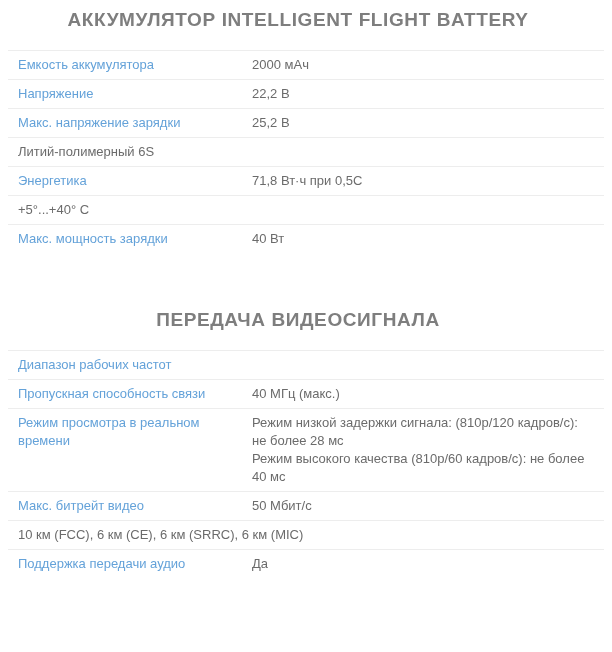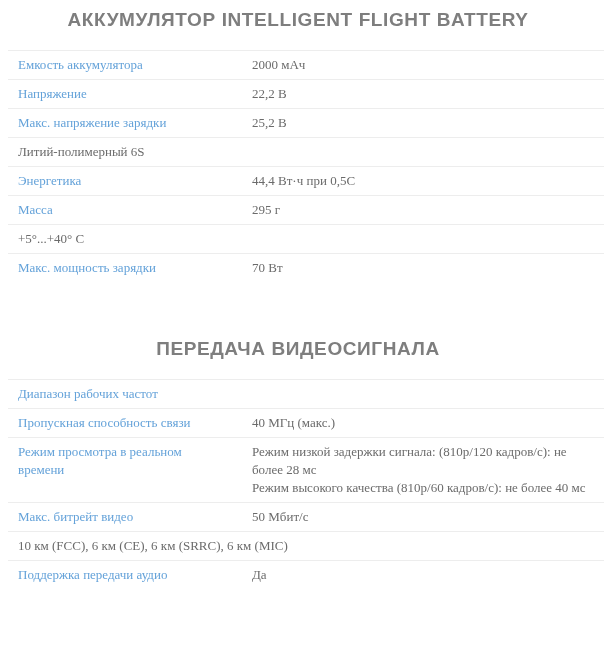--- a/index.html
+++ b/index.html
@@ -22,21 +22,20 @@
     font-size: 19px;
     font-weight: bold;
     letter-spacing: 0.6px;
     color: var(--title-color, #7e7e7e);
   }
   .spec-section + .spec-section .section-title {
     margin-top: 56px;
   }
   .spec-table {
     margin: 0 8px;
-    font-family: Liberation Serif, serif;
   }
   .spec-row {
     display: flex;
     align-items: flex-start;
     border-top: 1px solid var(--divider-color, #ededed);
     padding: 5px 0 5px 10px;
     font-size: 13px;
     line-height: 18px;
   }
   .spec-label {
@@ -75,36 +74,32 @@
     <div class="spec-label">Макс. напряжение зарядки</div>
     <div class="spec-value">25,2 В</div>
   </div>
 
   <div class="spec-row">
     <div class="spec-value">Литий-полимерный 6S</div>
   </div>
 
   <div class="spec-row">
     <div class="spec-label">Энергетика</div>
-    <div class="spec-value">44,4 Вт·ч при 0,5C</div>
+    <div class="spec-value">71,8 Вт·ч при 0,5C</div>
   </div>
 
 
-  <div class="spec-row">
-    <div class="spec-label">Масса</div>
-    <div class="spec-value">295 г</div>
-  </div>
 
   <div class="spec-row">
     <div class="spec-value">+5°...+40° C</div>
   </div>
 
   <div class="spec-row">
     <div class="spec-label">Макс. мощность зарядки</div>
-    <div class="spec-value">70 Вт</div>
+    <div class="spec-value">40 Вт</div>
   </div>
 </div>
   </section>
 
   <section class="spec-section">
     <h2 class="section-title">ПЕРЕДАЧА ВИДЕОСИГНАЛА</h2>
     <div class="spec-table">
   <div class="spec-row">
     <div class="spec-label">Диапазон рабочих частот</div>
   </div>

